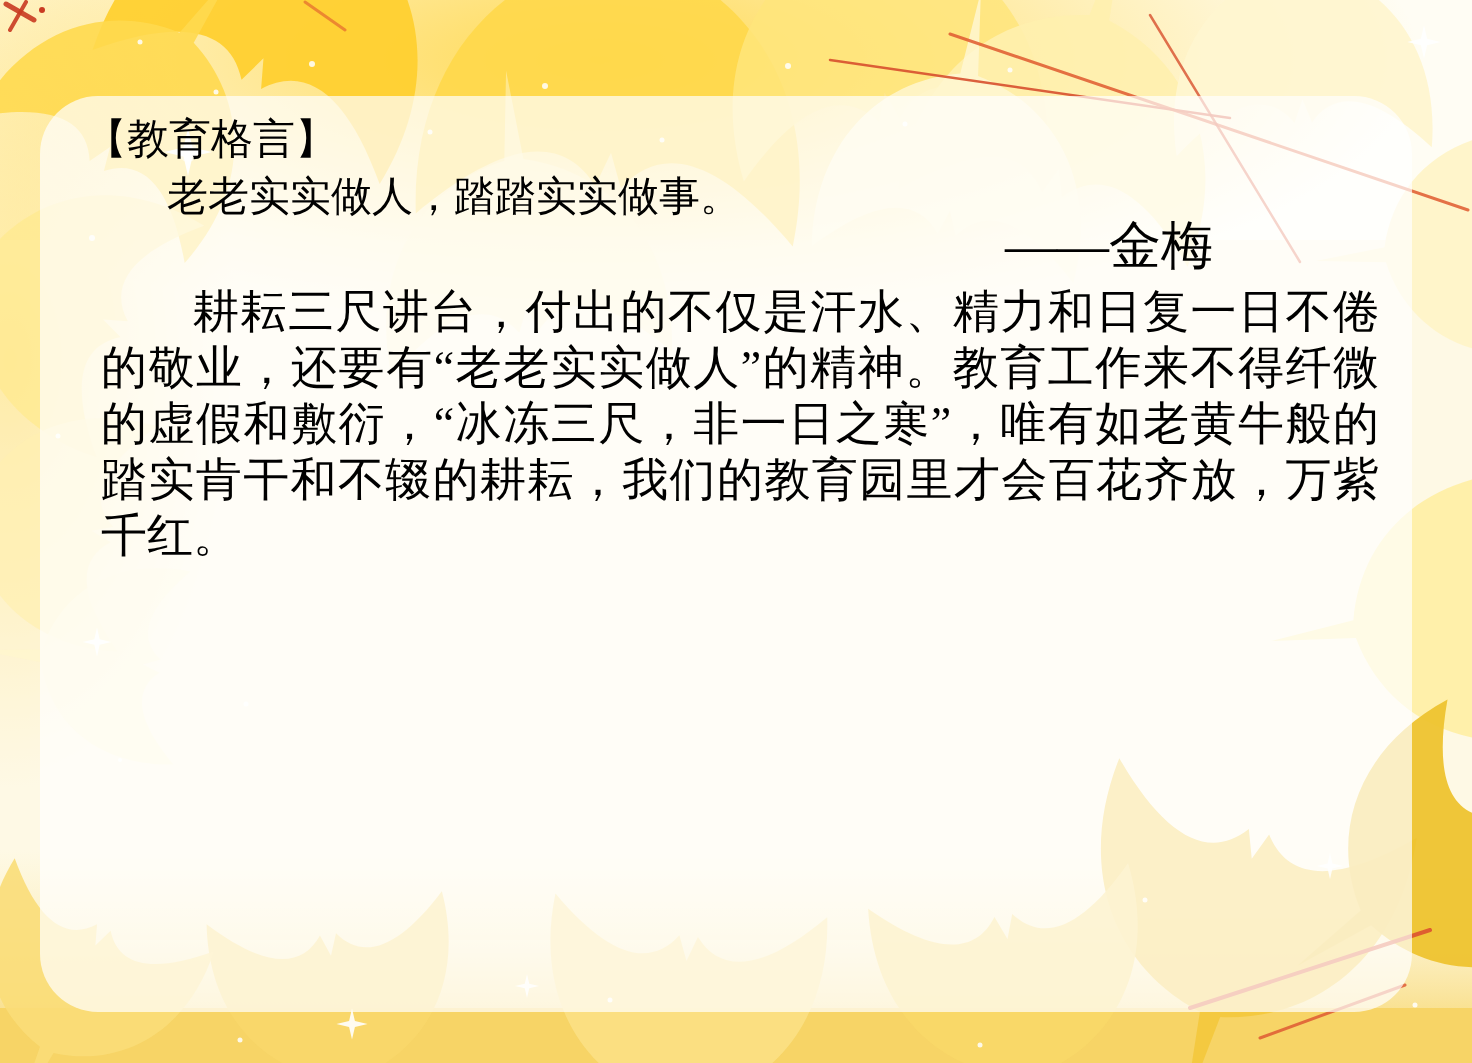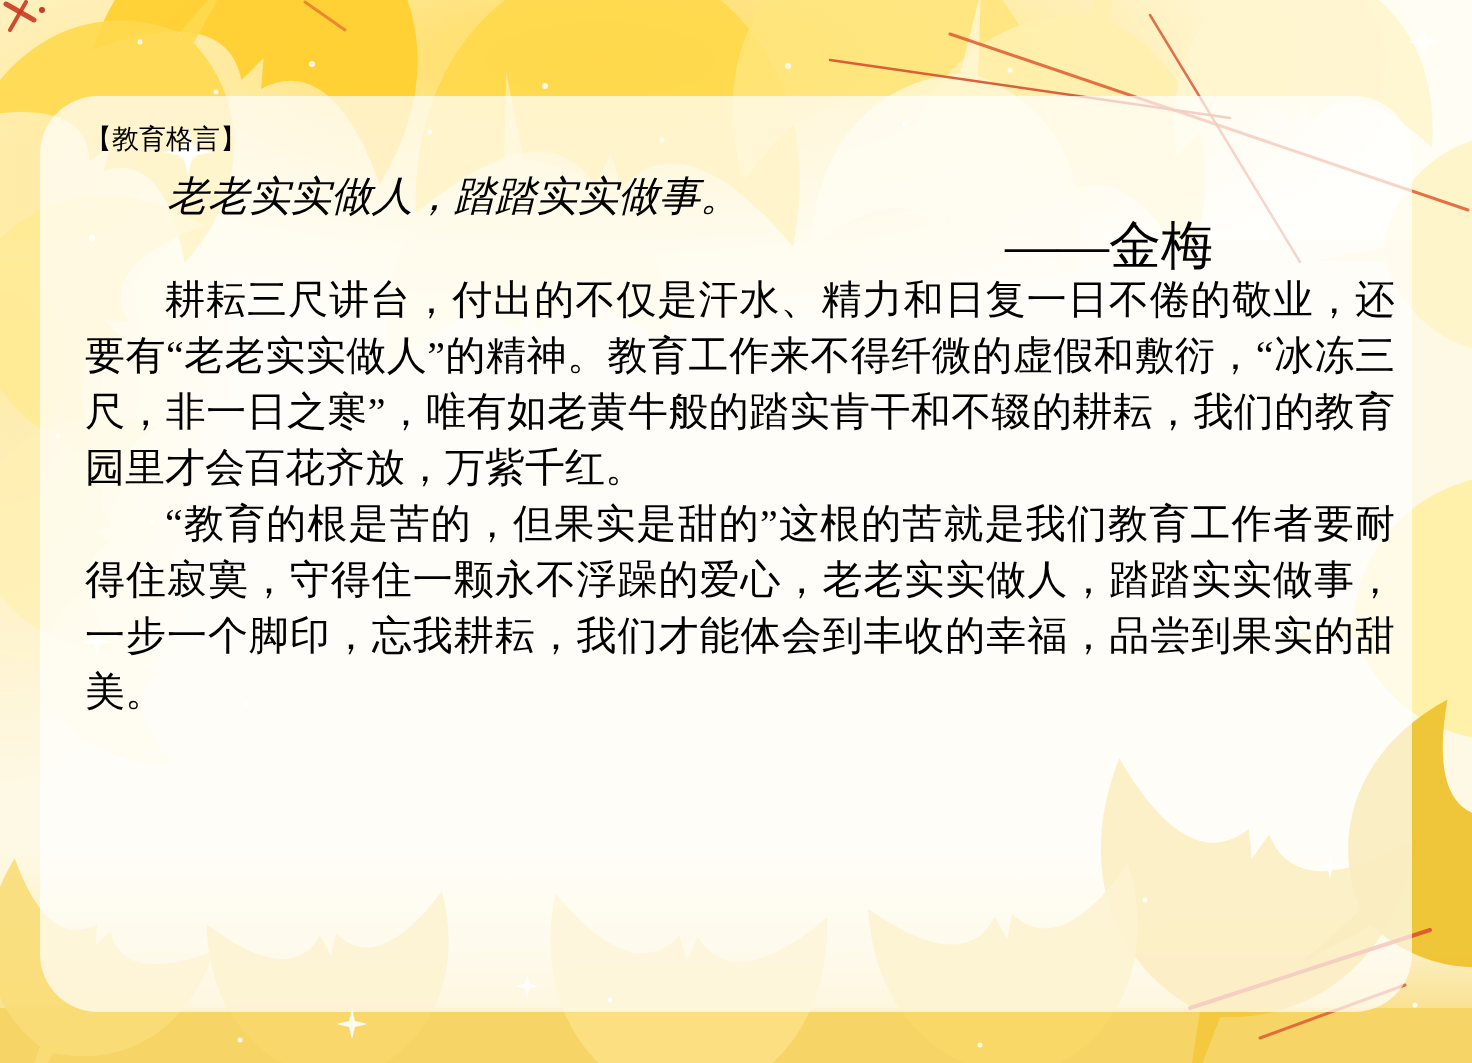--- a/index.html
+++ b/index.html
@@ -9,30 +9,30 @@
   }
   .bg-svg { position:absolute; left:0; top:0; width:1472px; height:1063px; z-index:0; }
   .panel {
     position:absolute; left:40px; top:96px; width:1372px; height:916px;
     border-radius:58px; background:rgba(255,255,255,0.70); z-index:1;
   }
   .content {
     position:absolute; left:85px; top:110px; width:1310px; z-index:2; color:#000;
   }
   .section-heading {
-    font-size:27px; font-weight:normal; line-height:58px; margin:0;
+    font-size:42px; font-weight:normal; line-height:58px; margin:0;
   }
   .maxim-line {
-    font-size:41px; line-height:56px; margin:0; text-indent:2em;font-style:italic;
+    font-size:41px; line-height:56px; margin:0; text-indent:2em;
   }
   .attribution-line {
     font-size:52px; line-height:44px; margin:0; padding-left:920px; white-space:nowrap;
   }
   .body-para {
-    font-size:40px; line-height:56px; margin:0; text-indent:2em;
+    font-size:46px; line-height:56px; margin:16px; text-indent:2em;
     text-align:justify; text-justify:inter-ideograph;
   }
   .body-block { margin-top:4px; }
 </style>
 </head>
 <body>
 
 <div class="page">
 
   <svg class="bg-svg" xmlns="http://www.w3.org/2000/svg" xmlns:xlink="http://www.w3.org/1999/xlink" viewBox="0 0 1472 1063" aria-hidden="true">
@@ -124,17 +124,16 @@
 
   <div class="panel"></div>
 
   <div class="content">
     <h2 class="section-heading">【教育格言】</h2>
     <p class="maxim-line">老老实实做人，踏踏实实做事。</p>
     <p class="attribution-line">——金梅</p>
 
     <div class="body-block">
       <p class="body-para">耕耘三尺讲台，付出的不仅是汗水、精力和日复一日不倦的敬业，还要有“老老实实做人”的精神。教育工作来不得纤微的虚假和敷衍，“冰冻三尺，非一日之寒”，唯有如老黄牛般的踏实肯干和不辍的耕耘，我们的教育园里才会百花齐放，万紫千红。</p>
-      <p class="body-para">“教育的根是苦的，但果实是甜的”这根的苦就是我们教育工作者要耐得住寂寞，守得住一颗永不浮躁的爱心，老老实实做人，踏踏实实做事，一步一个脚印，忘我耕耘，我们才能体会到丰收的幸福，品尝到果实的甜美。</p>
     </div>
   </div>
 
 </div>
 
 </body></html>

